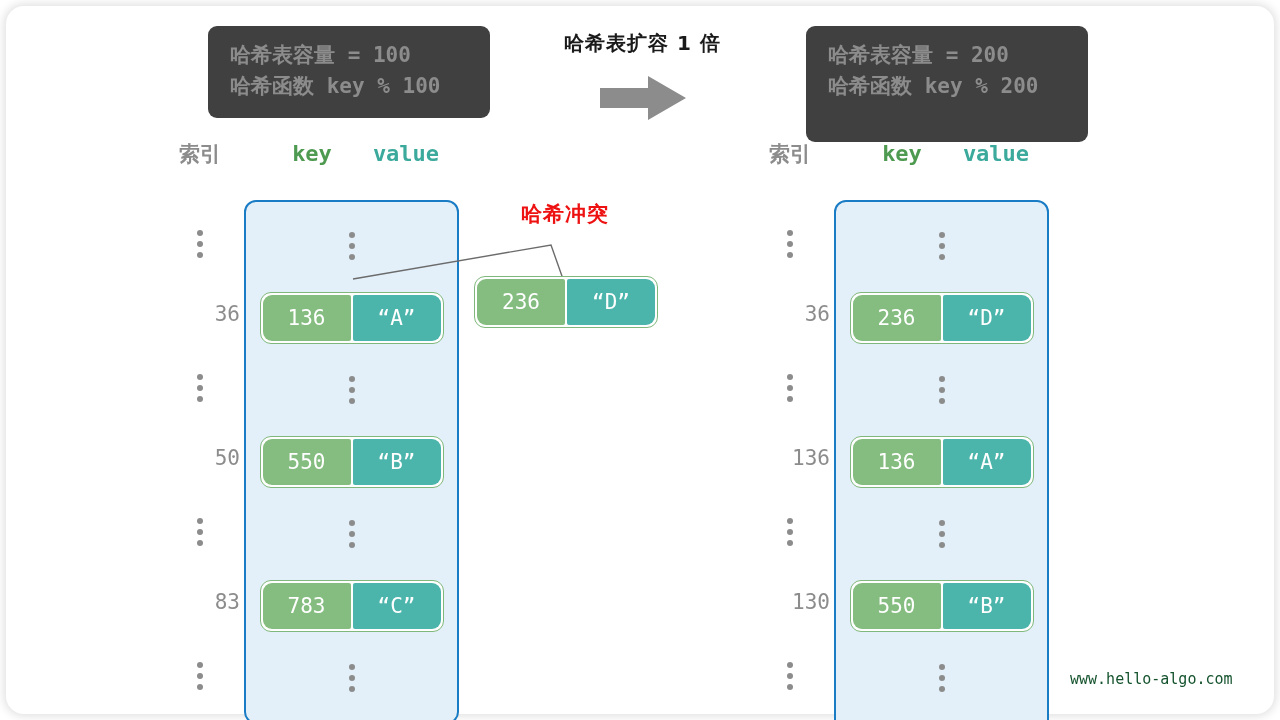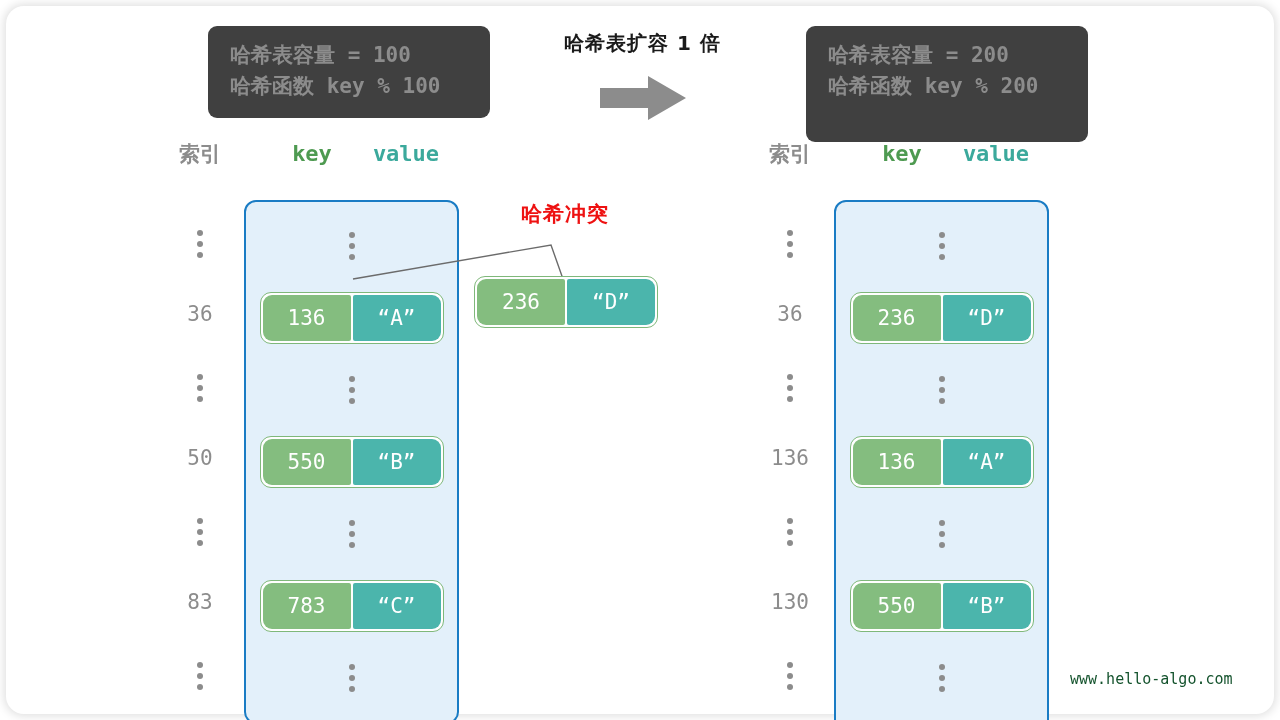--- a/index.html
+++ b/index.html
@@ -142,21 +142,21 @@
   .index-col {
     position: absolute;
     left: 0px;
     top: 60px;
     width: 80px;
   }
   .index-cell {
     position: absolute;
     left: 0px;
     width: 80px;
-    text-align: center;
+    text-align: right;
     font-size: 21px;
     color: #8c8c8c;
     font-family: "DejaVu Sans Mono", monospace;
   }
 
   
   .row {
     position: relative;
     display: flex;
     align-items: center;

